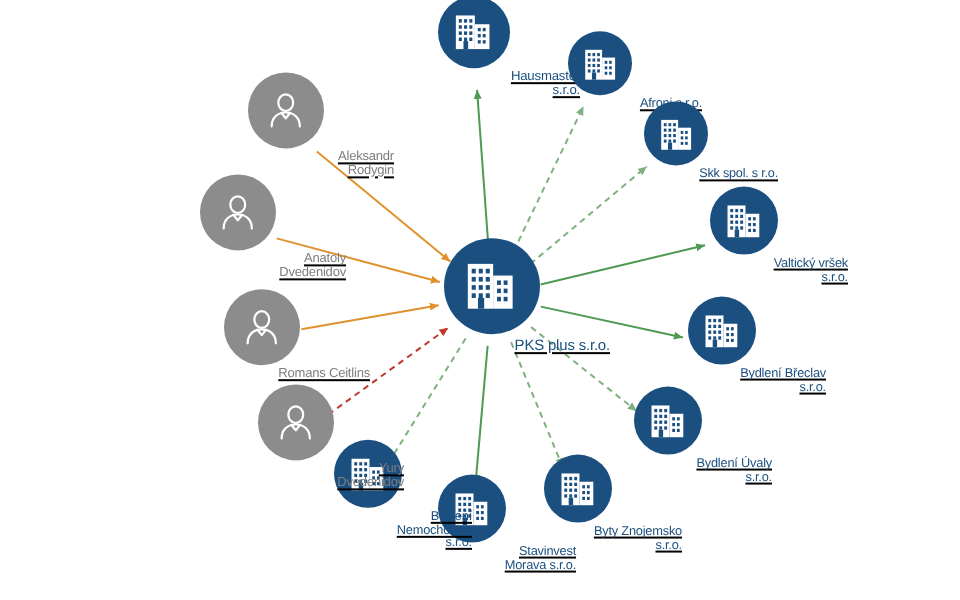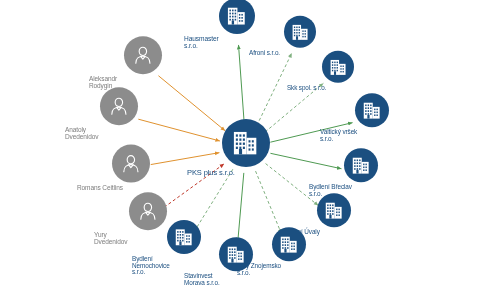--- a/index.html
+++ b/index.html
@@ -4,21 +4,21 @@
 <style>
   html,body{margin:0;padding:0;}
   body{
     width:480px;height:300px;
     background:#ffffff;
     font-family:"Liberation Sans", sans-serif;
     overflow:hidden;
     position:relative;
   }
   #graph{position:absolute;inset:0;width:480px;height:300px;}
-  .node{position:absolute;transform:translate(-50%,-50%);text-align:left;}
+  .node{position:absolute;transform:translate(-50%,-50%);text-align:right;text-decoration:underline;}
   .disc{
     border-radius:50%;
     display:flex;align-items:center;justify-content:center;
     margin:0 auto;
   }
   .disc.company{background:#1b4f80;}
   .disc.person{background:#8c8c8c;}
   .label{
     margin-top:2px;
     line-height:1.05;

